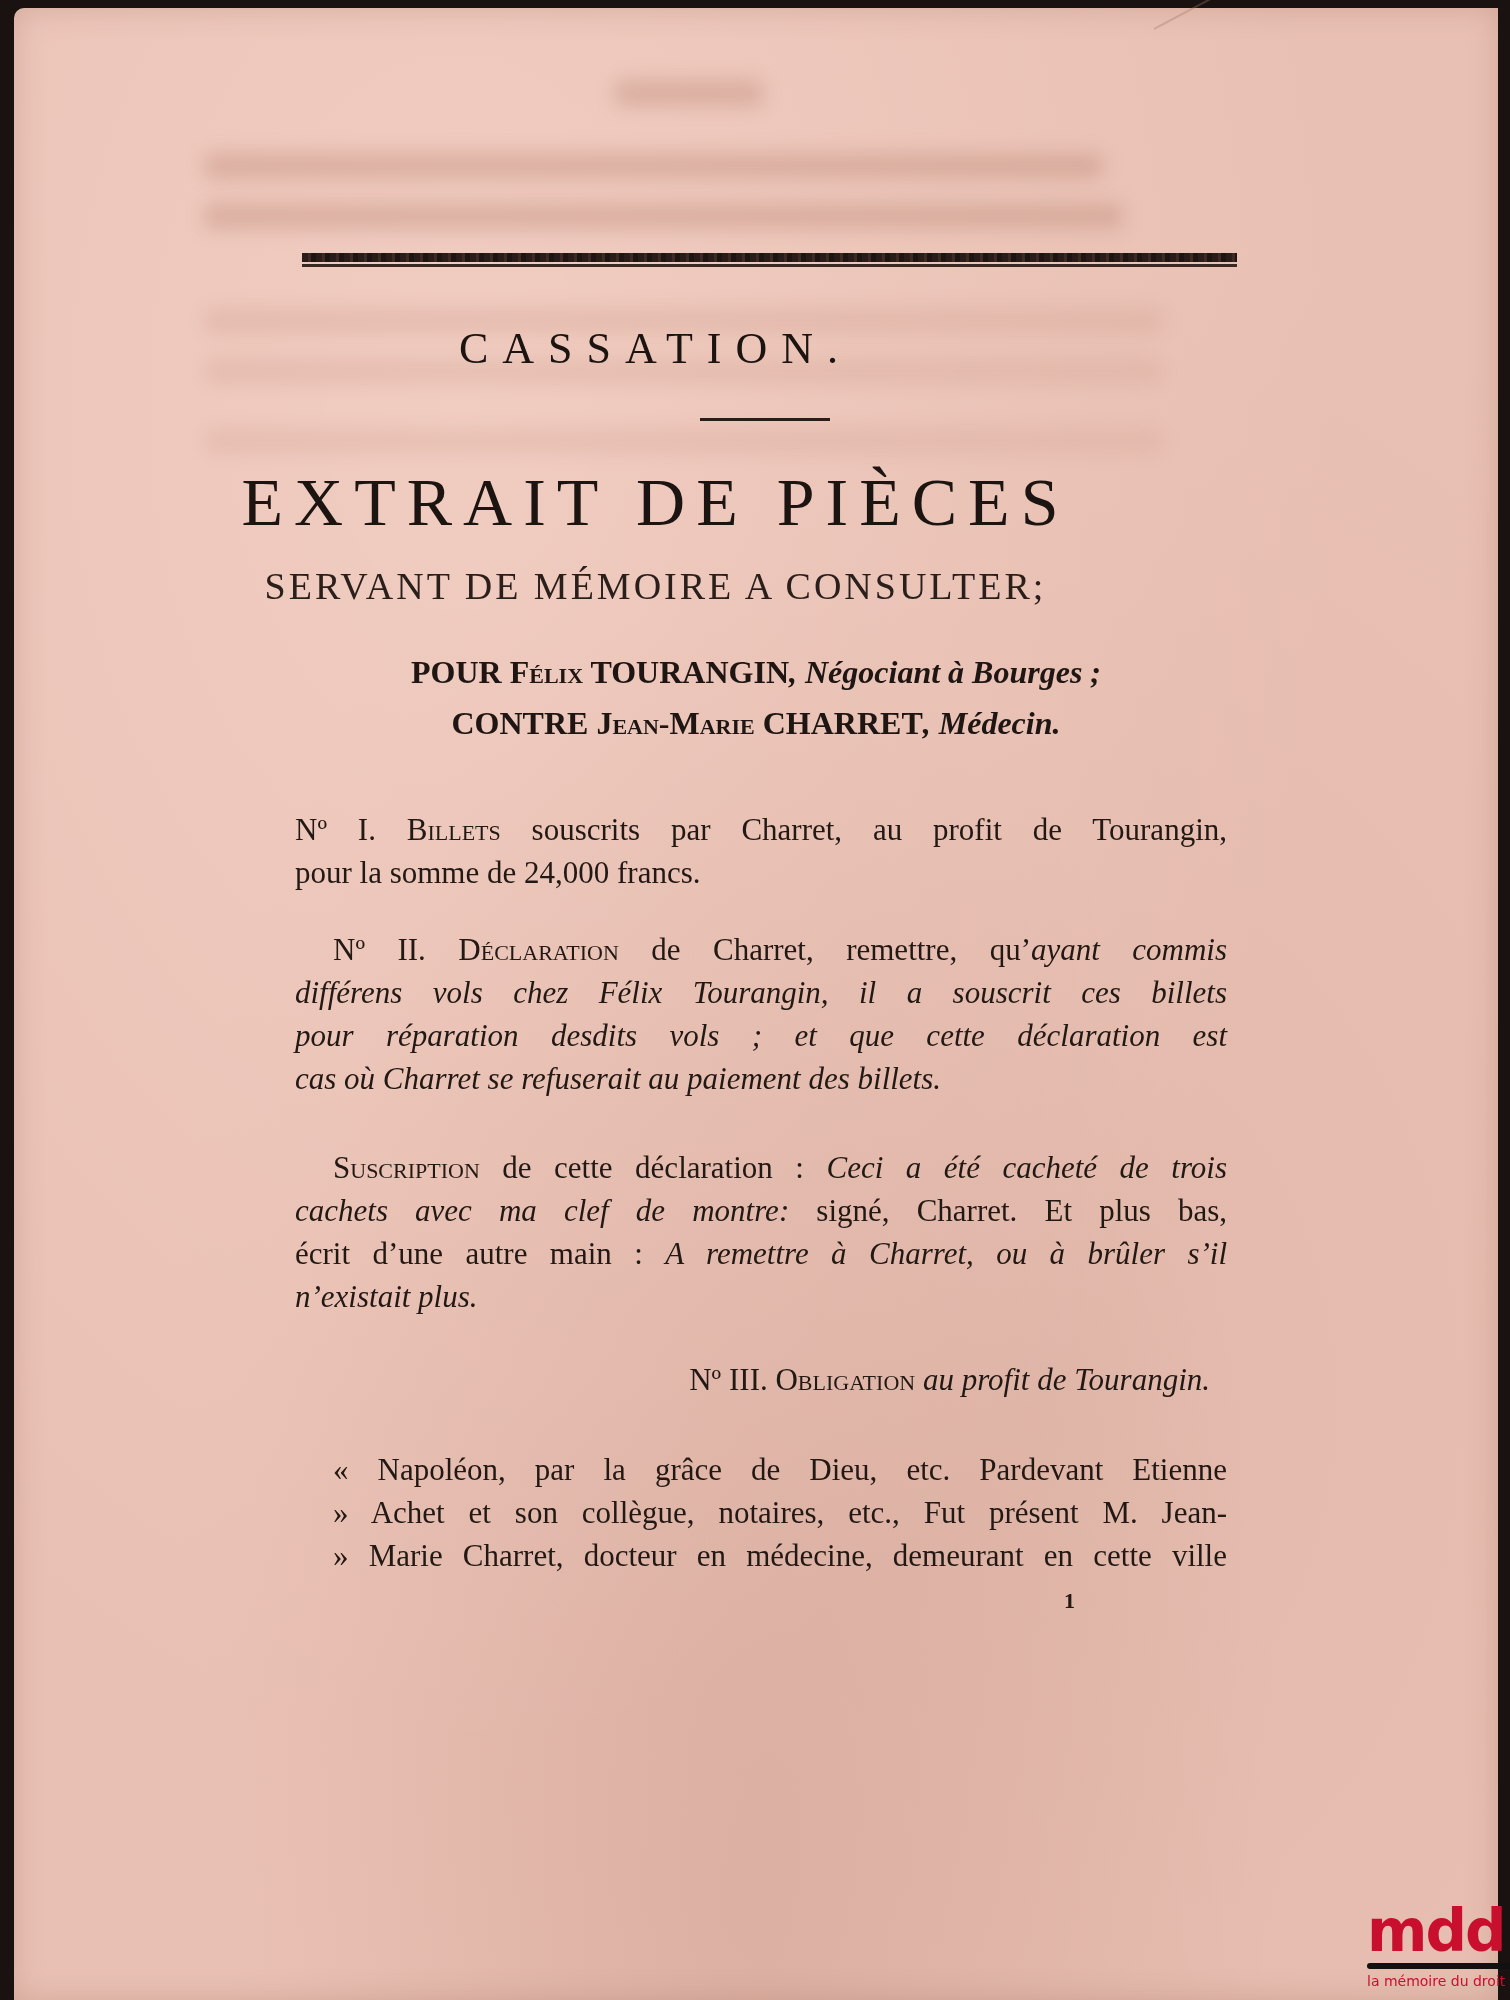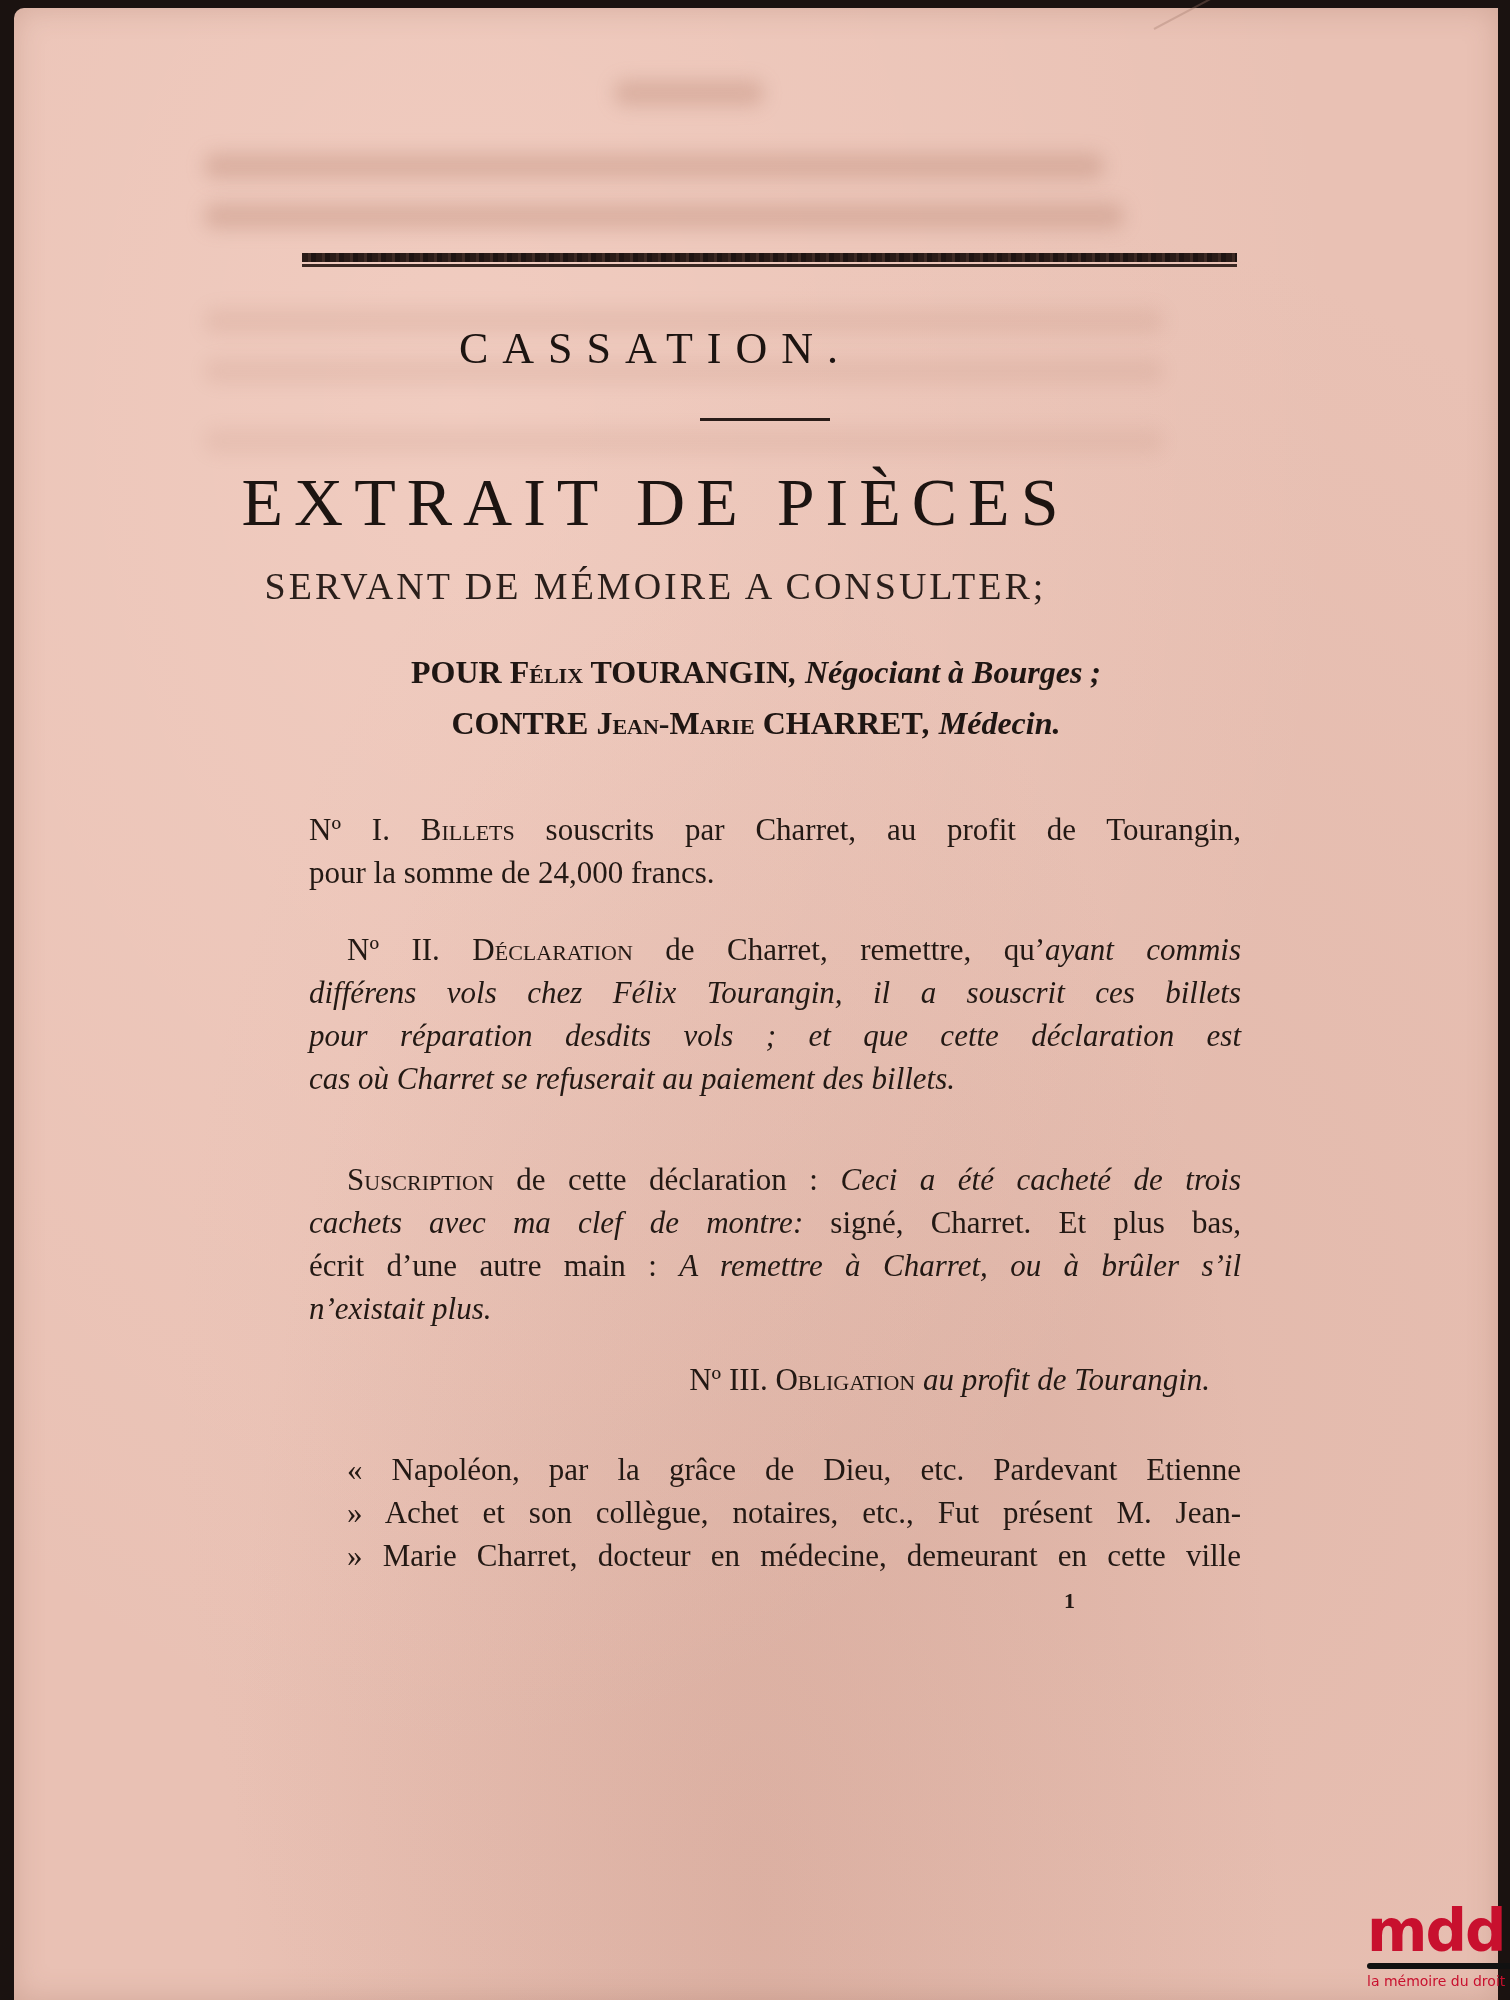--- a/index.html
+++ b/index.html
@@ -29,26 +29,26 @@
     .t-cass { top:315px; font-size:44px; letter-spacing:14px; }
     .short-rule { position:absolute; left:686px; top:410px; width:130px; height:3px; background:#2a1c18; }
     .t-extrait { top:455px; font-size:68px; letter-spacing:11px; }
     .t-servant { top:556px; font-size:38px; letter-spacing:3px; color:#2a1f1b; }
     .party { position:absolute; left:0; width:1484px; text-align:center; color:#1f1613; font-family:"Liberation Serif", serif; font-size:32px;font-weight:bold; }
     .p1 { top:646px; }
     .p2 { top:697px; }
     .sc { font-variant:small-caps; }
     .it { font-style:italic; }
 
-    .para { position:absolute; left:295px; width:932px; color:#231914; font-family:"Liberation Serif", serif; font-size:31px; line-height:43px; text-align:justify; }
+    .para { position:absolute; left:281px; width:932px; color:#231914; font-family:"Liberation Serif", serif; font-size:31px; line-height:43px; text-align:justify; }
     .para .line { display:block; text-align-last:justify; white-space:nowrap; }
     .para .line.last { text-align-last:left;font-family:Liberation Serif, serif; }
     .no1 { top:800px; }
     .no2 { top:920px; }
-    .susc { top:1138px;margin-top:12px; }
+    .susc { top:1138px; }
     .no3 { position:absolute; left:0; width:1196px; text-align:right; top:1354px; font-family:"Liberation Serif", serif; font-size:31px; color:#231914; }
     .quote { top:1440px; }
     .ind { padding-left:38px; }
     .pagenum { position:absolute; left:1050px; top:1580px; font-size:22px; font-weight:bold; color:#231914; font-family:"Liberation Serif", serif; }
 
     .logo { position:absolute; left:1353px; top:1895px; width:150px; }
     .logo-mdd { font-family:"DejaVu Sans", sans-serif; font-size:58px; font-weight:bold; color:#c8102e; letter-spacing:-2px; line-height:56px; }
     .logo-bar { height:6px; width:148px; background:#111; border-radius:3px; margin-top:4px; }
     .logo-tag { font-family:"DejaVu Sans", sans-serif; font-size:14px; color:#c8102e; margin-top:4px; white-space:nowrap; }
   </style>

